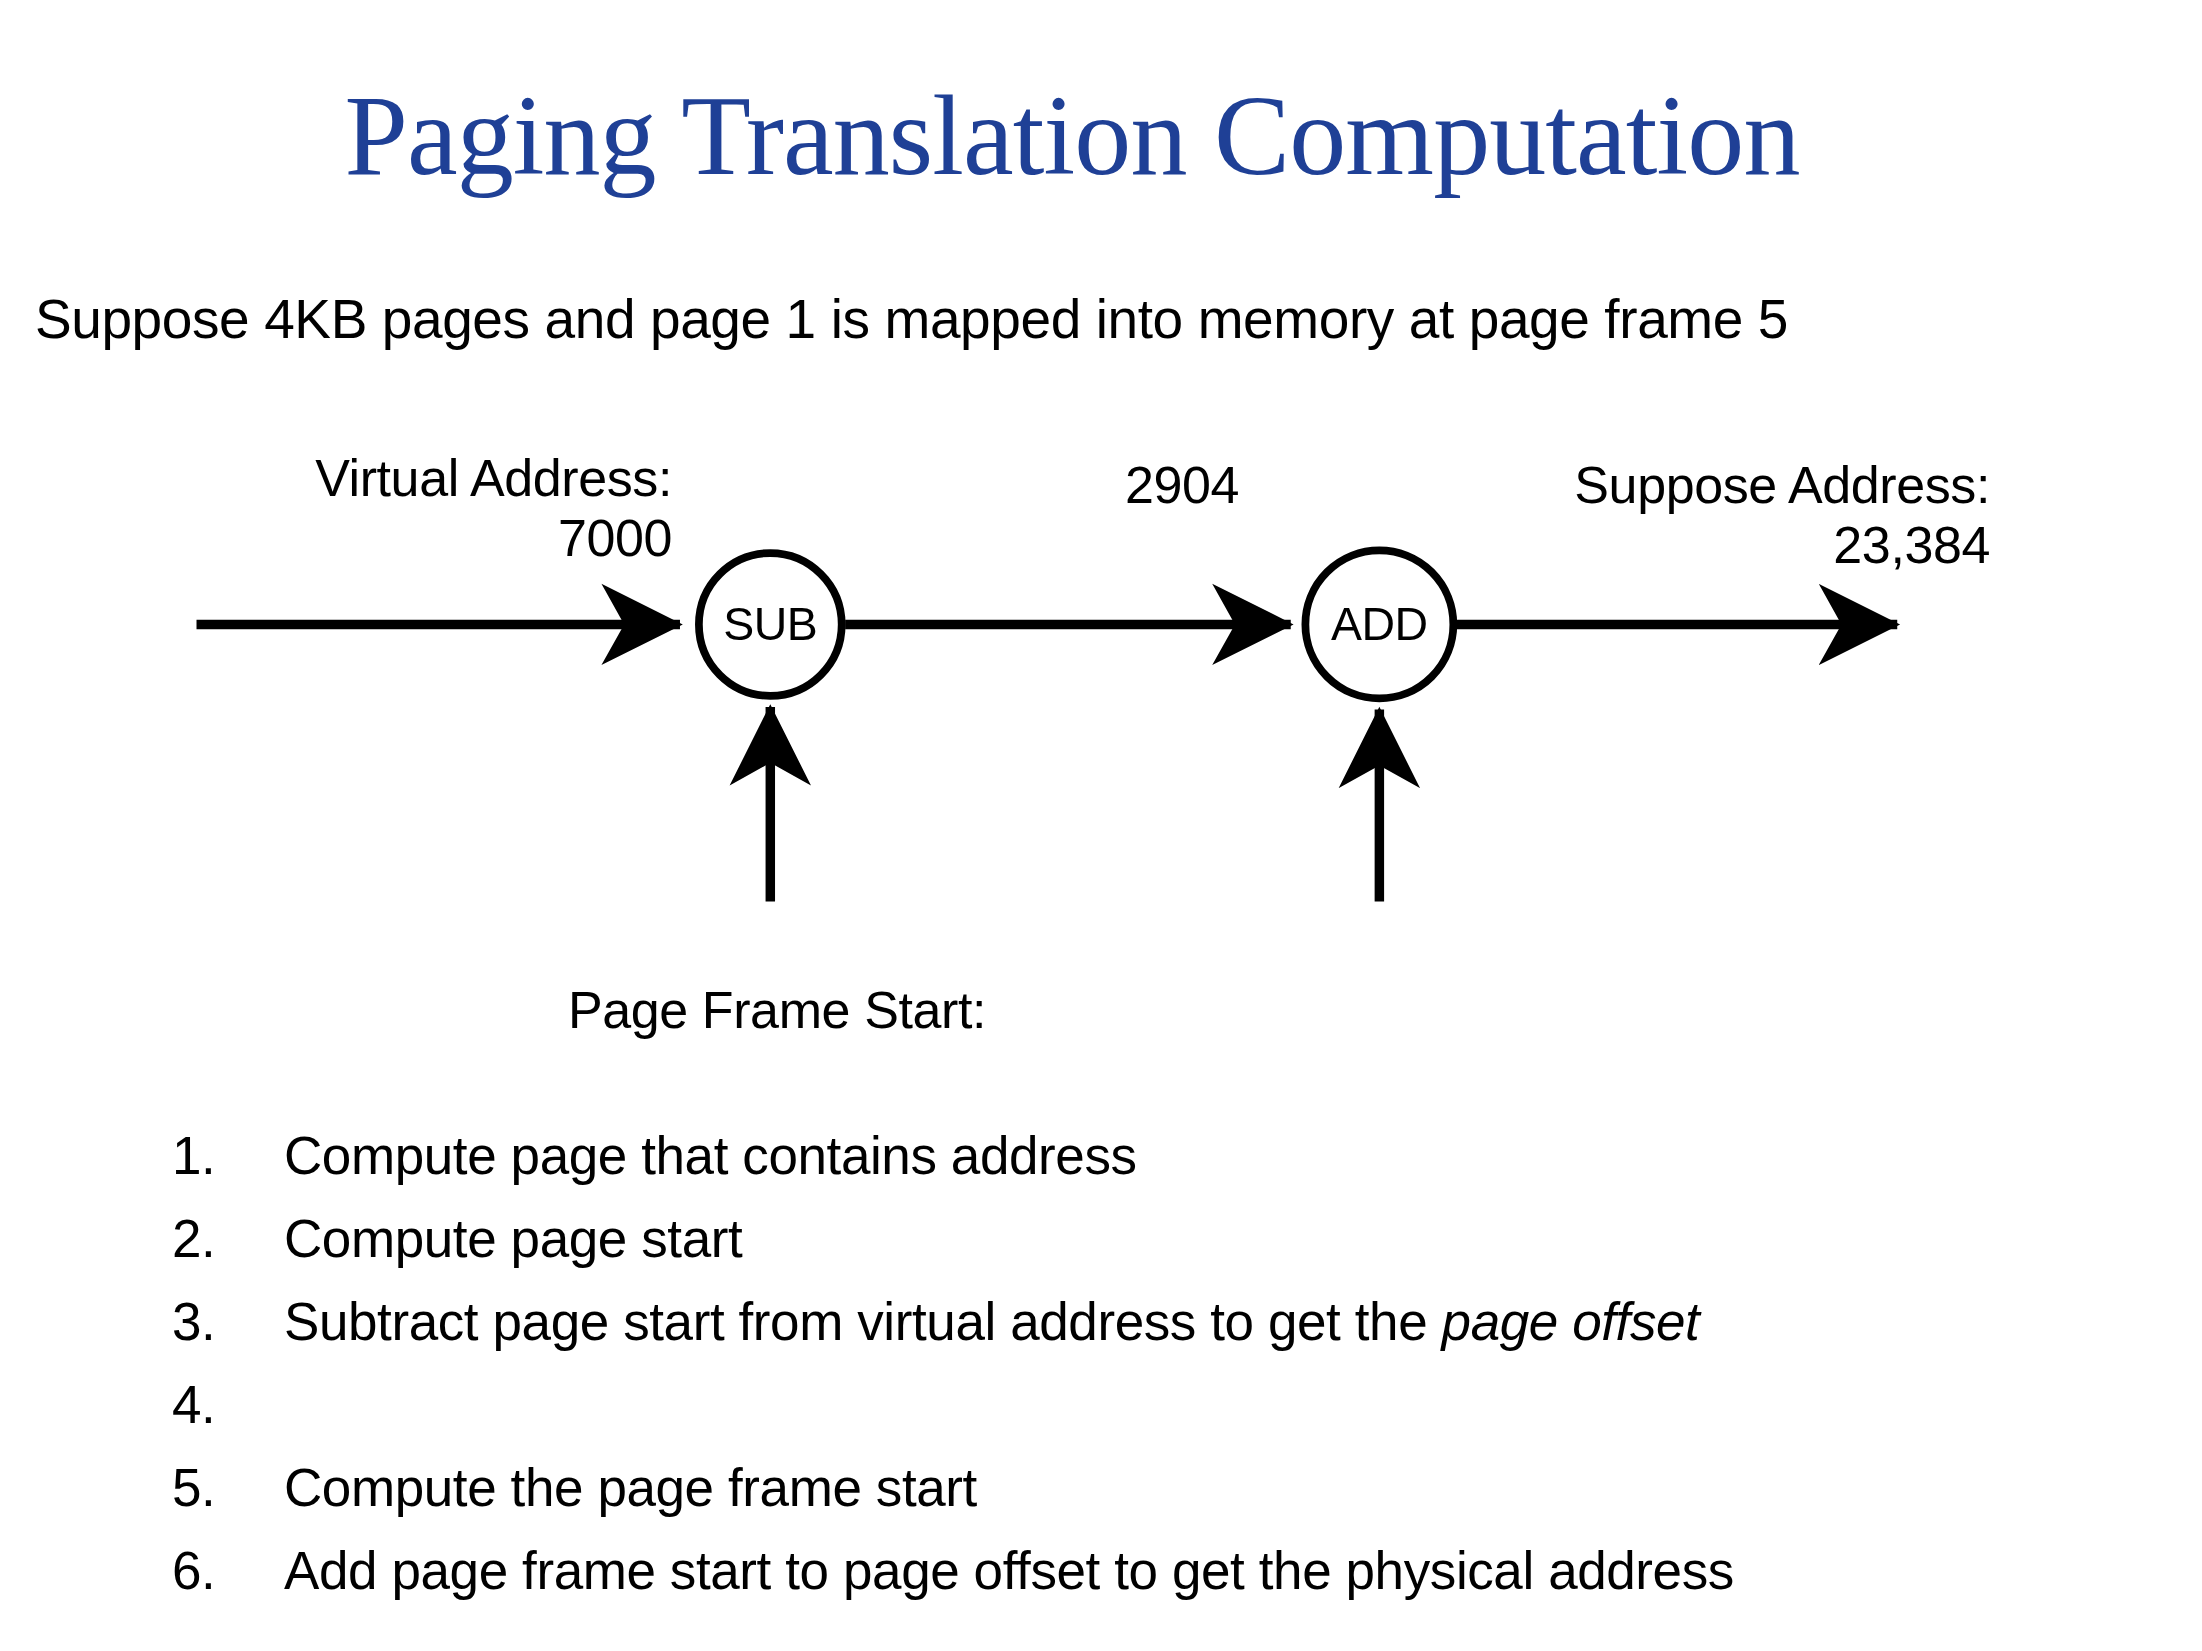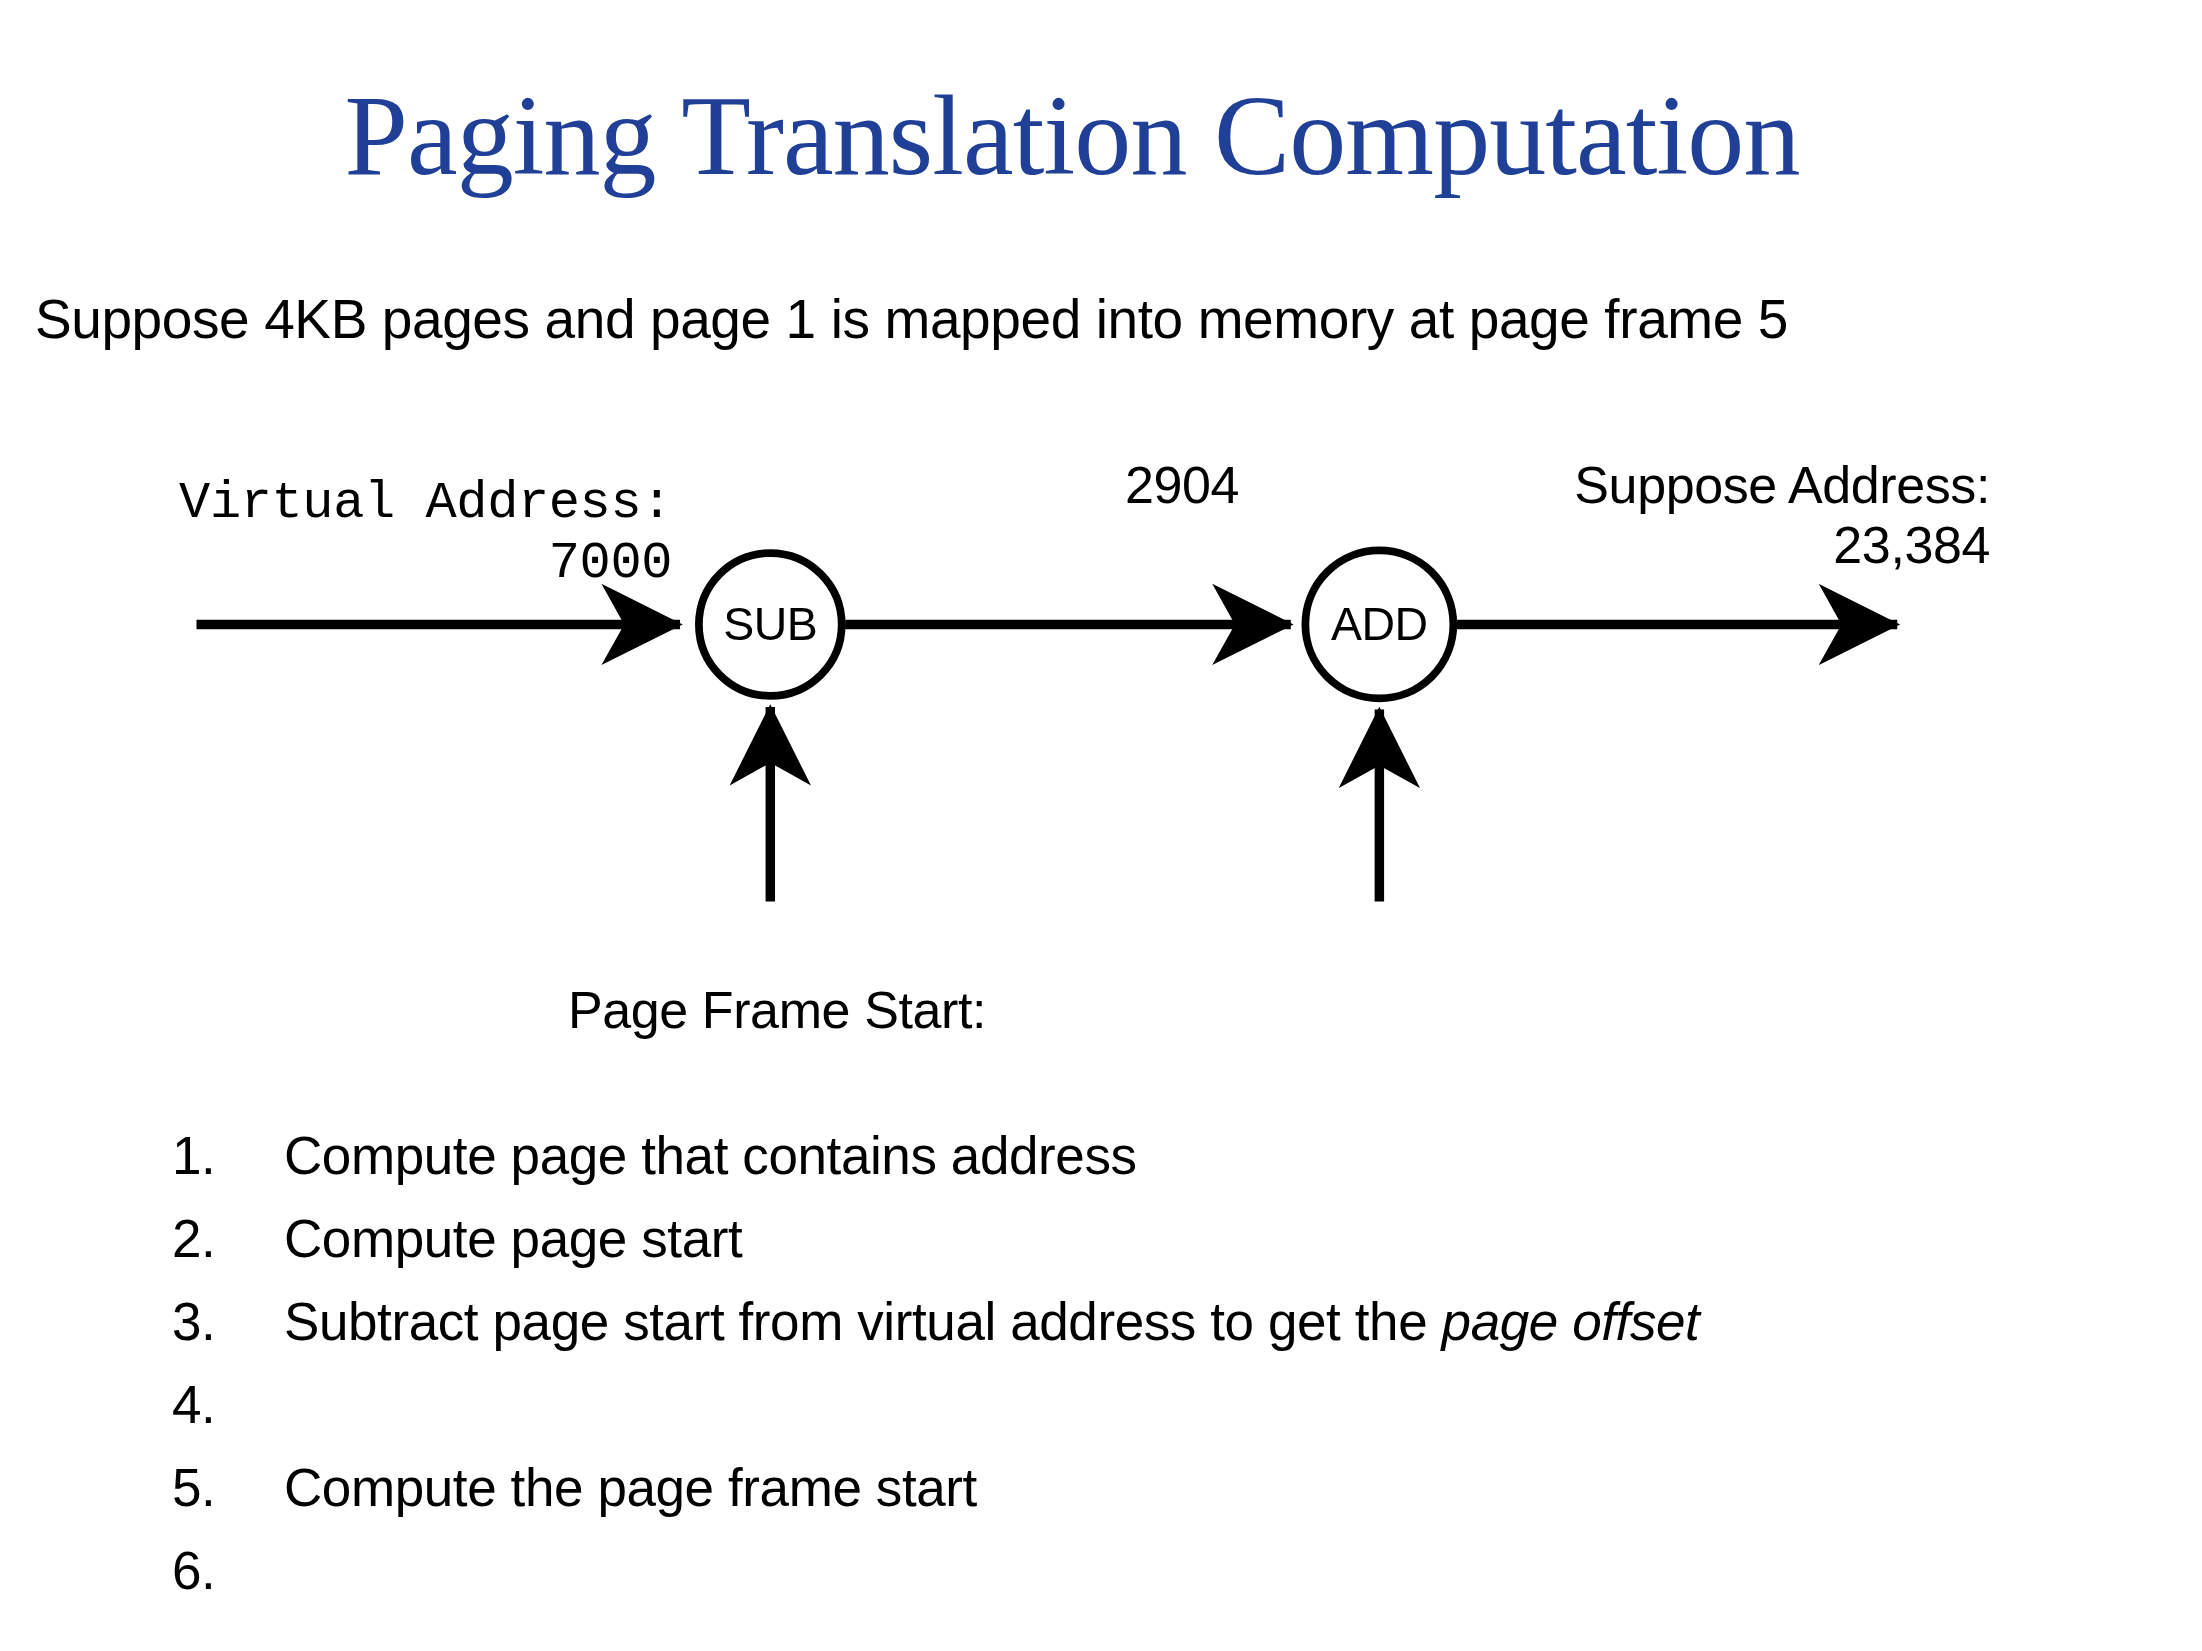--- a/index.html
+++ b/index.html
@@ -69,21 +69,21 @@
     font-size: 52px;
     line-height: 1.15;
     letter-spacing: -0.4px;
     white-space: nowrap;
     text-align: right;
   }
   .dlabel .dl-line1 { display: block; }
   .dlabel .dl-line2 { display: block; }
 
   
-  #label-virtual-address { right: 1531px; top: 44px; font-family: Liberation Mono, monospace; }
+  #label-virtual-address { right: 1531px; top: 19px; }
   #label-page-offset     { right: 964px; top: 26px; }
   #label-physical-address{ right: 213px;  top: 26px; }
 
   
   #label-page-start        { right: 1648px; top: 551px; }
   #label-page-frame-start  { right: 1217px; top: 551px; }
 
   .node-text {
     font-family: "Liberation Sans", sans-serif;
     font-size: 54px;
@@ -198,18 +198,19 @@
       <span class="step-num">4.</span>
     </div>
 
     <div class="step-row">
       <span class="step-num">5.</span>
       <span class="step-text"><span>Compute the page frame start</span><span class="em"></span></span>
     </div>
 
     <div class="step-row">
       <span class="step-num">6.</span>
+      <span class="step-text"><span>Add page frame start to page offset to get the physical address</span><span class="em"></span></span>
     </div>
 
   </div>
 
 </div>
 
 
 </body></html>

